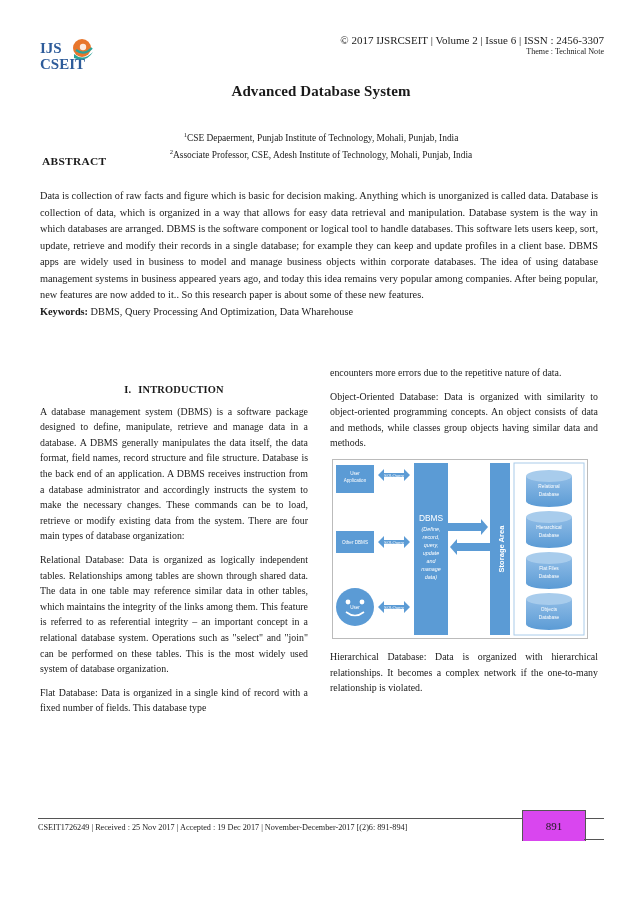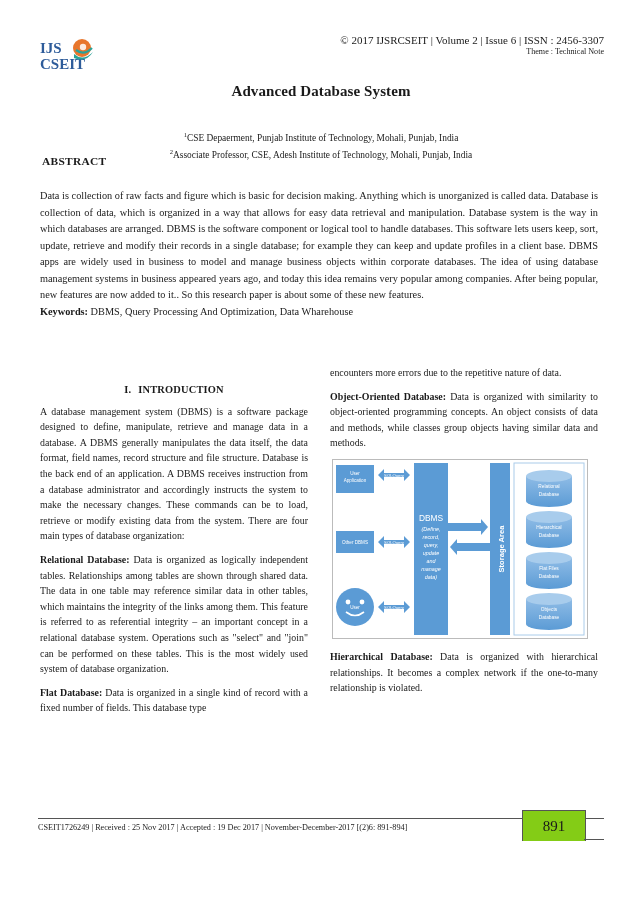--- a/index.html
+++ b/index.html
@@ -140,21 +140,21 @@
   .sec-heading {
     text-align: center;
     font-weight: bold;
     font-size: 10.4px;
     letter-spacing: .2px;
     margin: 17px 0 6px 0;
   }
   .sec-heading .numeral { margin-right: 7px; }
 
   .col p { margin: 0 0 8px 0; }
-  .col b { font-weight: bold; }
+  .col b { font-weight: normal; }
 
   
   .figure {
     position: relative;
     width: 256px;
     height: 180px;
     margin: 6px 0 10px 0;
     left: 2px;
     border-radius: 21px;
   }
@@ -177,23 +177,23 @@
     white-space: nowrap;
   }
   .page-number-box {
     position: absolute;
     left: 522px;
     top: 810px;
     width: 62px;
     height: 30px;
     border: 1px solid #555;
     border-bottom: none;
-    background: #84cc16;
-    text-align: center;
-    font-size: 15px;
+    background: #d946ef;
+    text-align: center;
+    font-size: 11px;
     line-height: 30px;
   }
   .footer-rule-right {
     position: absolute;
     left: 584px;
     top: 839px;
     width: 20px;
     border-top: 1px solid #555;
   }
 </style>

